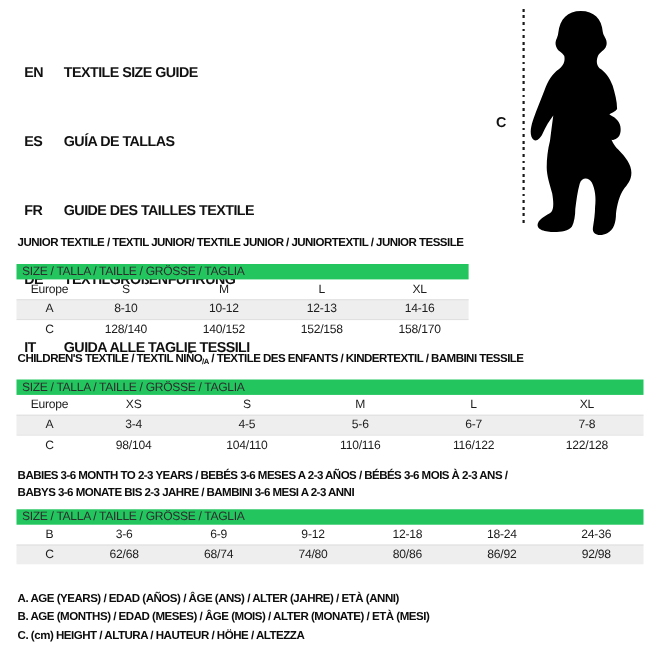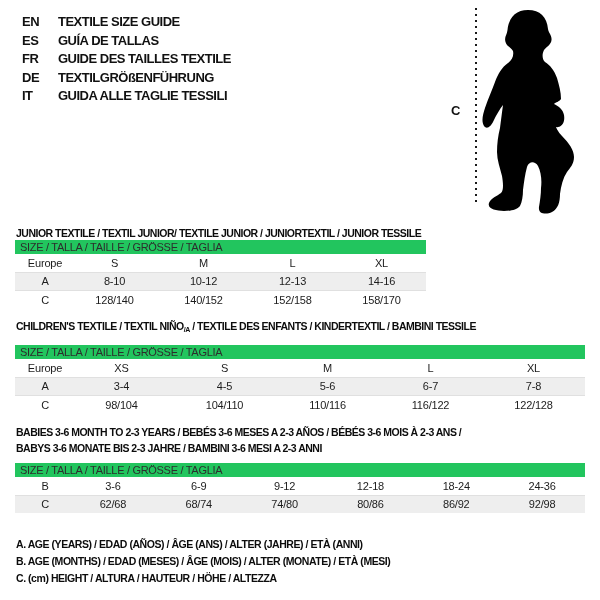--- a/index.html
+++ b/index.html
@@ -4,21 +4,21 @@
 <style>
   html,body{margin:0;padding:0;}
   body{
     width:600px;height:600px;position:relative;background:#ffffff;
     font-family:"Liberation Sans","DejaVu Sans",sans-serif;
     color:#111111;overflow:hidden;
     -webkit-font-smoothing:antialiased;
   }
   
   .lang-block{position:absolute;left:22px;top:13px;}
-  .lang-row{display:flex;line-height:18.5px;font-weight:bold;font-size:13px;letter-spacing:-0.5px;}
+  .lang-row{display:flex;line-height:18.5px;font-weight:bold;font-size:13px;letter-spacing:-0.5px;margin-top:44px;}
   .lang-code{width:36px;flex:0 0 36px;}
   
   .dash-line{
     position:absolute;left:475px;top:8px;width:2px;height:198px;
     background:repeating-linear-gradient(to bottom,#1a1a1a 0px,#1a1a1a 2.5px,transparent 2.5px,transparent 6px);
   }
   .fig-label{position:absolute;left:451px;top:103px;font-weight:bold;font-size:13px;}
   .baby-svg{position:absolute;left:478px;top:4px;}
   
   .sec-title{
@@ -109,21 +109,21 @@
     C13,122 9,126 6,122
     C3,117 5,110 7,104
     C10,95 14,86 17,78
     C20,70 24,63 30,59
     C34,56 36,52 35,47
     C33,43 29,43 27.5,38
     C26,33 29,31 29.5,26
     C31,13 38,6 50,6 Z"></path>
 </svg>
 
-<div class="sec-title" style="top:225px;">JUNIOR TEXTILE / TEXTIL JUNIOR/ TEXTILE JUNIOR / JUNIORTEXTIL / JUNIOR TESSILE</div>
+<div class="sec-title" style="top:213px;">JUNIOR TEXTILE / TEXTIL JUNIOR/ TEXTILE JUNIOR / JUNIORTEXTIL / JUNIOR TESSILE</div>
 <div class="size-table t1" style="top:240px;">
   <div class="bar">SIZE / TALLA / TAILLE / GRÖSSE / TAGLIA</div>
   <div class="trow">
     <span class="rlabel">Europe</span>
     <span class="cell">S</span>
     <span class="cell">M</span>
     <span class="cell">L</span>
     <span class="cell">XL</span>
   </div>
   <div class="trow shaded">

